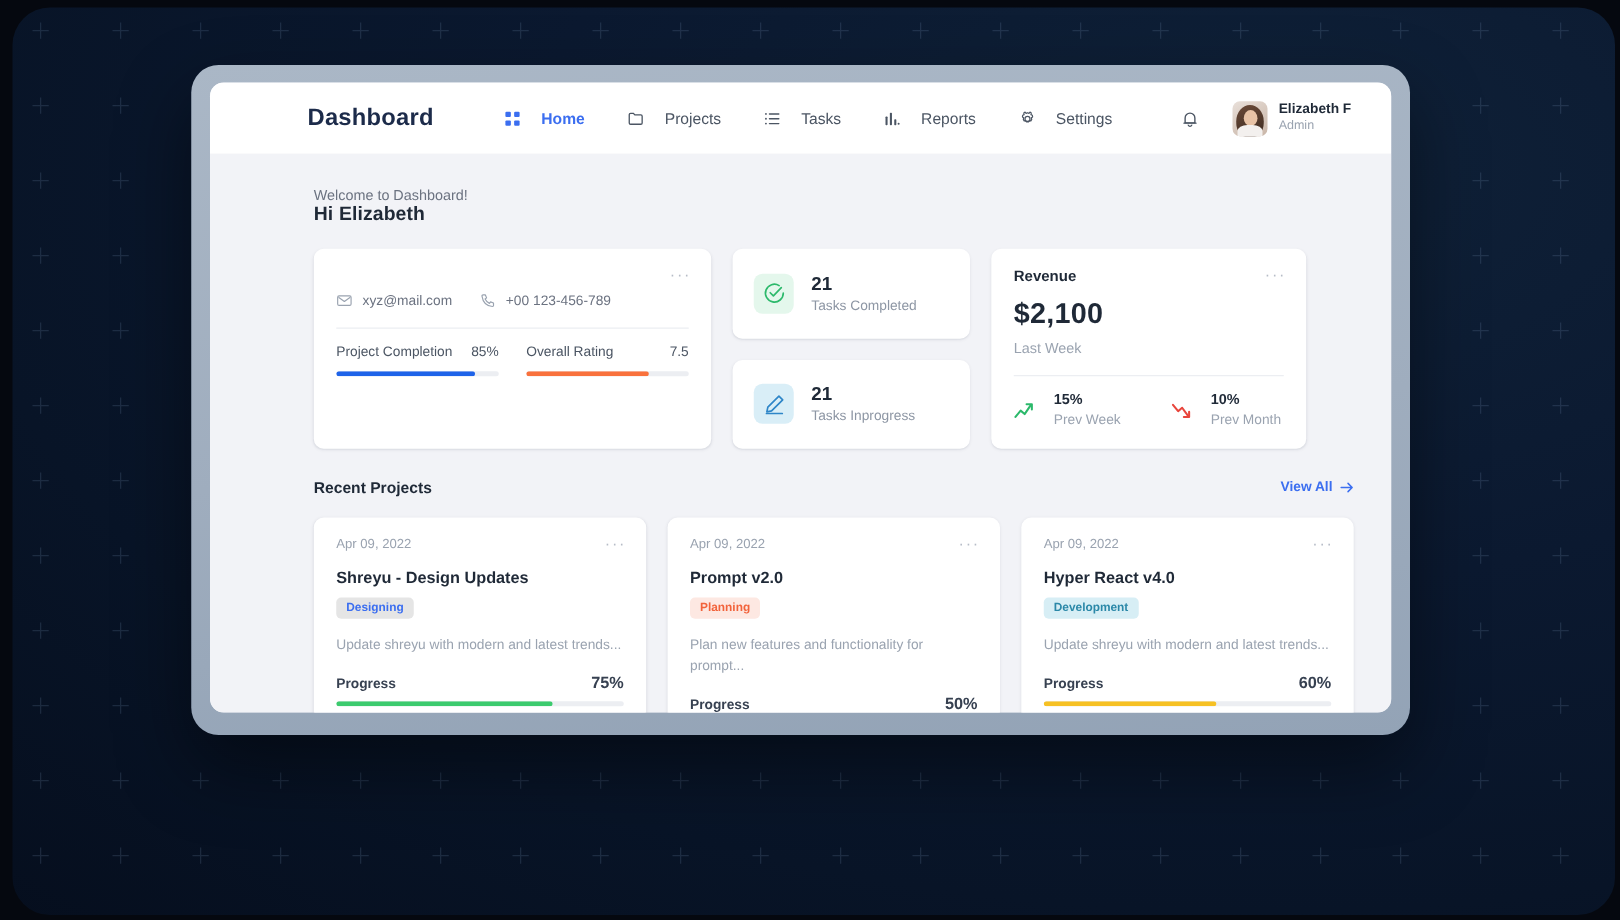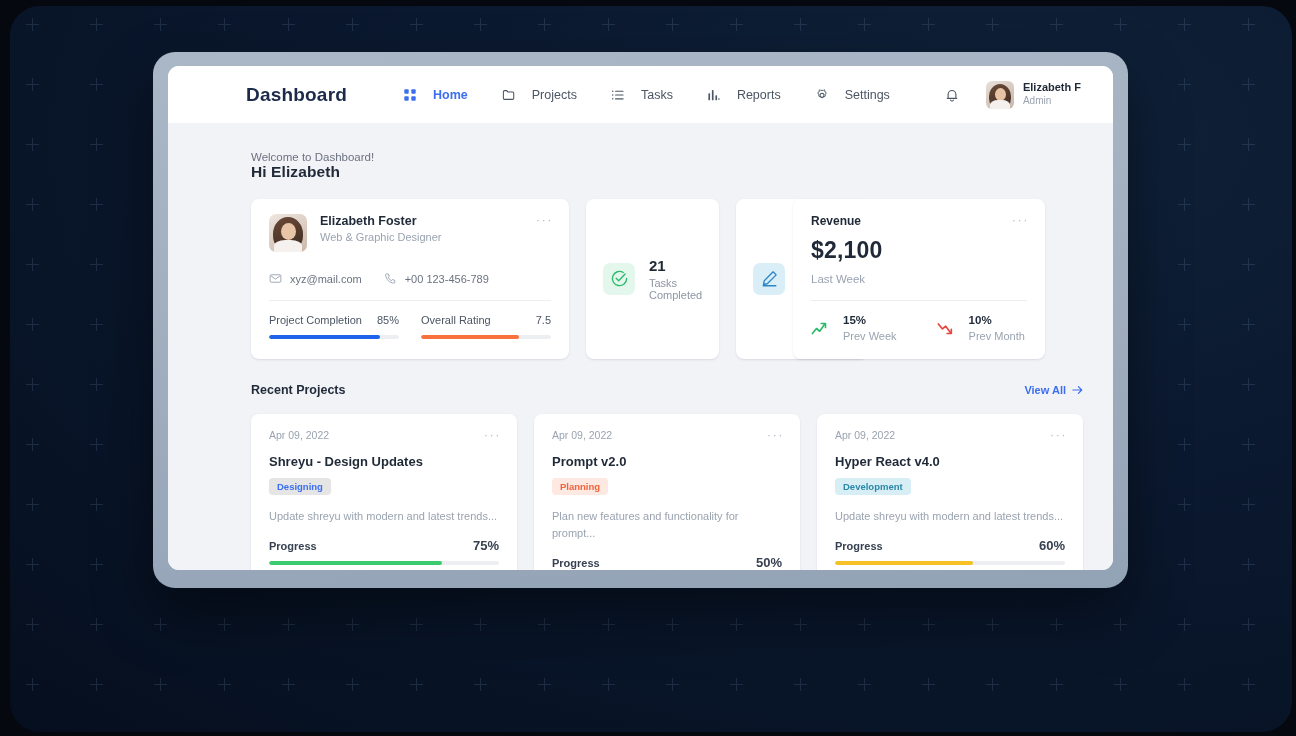--- a/index.html
+++ b/index.html
@@ -139,21 +139,21 @@
   #profile-div { height: 1px; background: #eceef2; margin: 15px 0 13px 0; }
   #metrics { display: flex; gap: 22px; }
   .metric { flex: 1; }
   .metric-top { display: flex; justify-content: space-between; align-items: baseline; }
   .metric-label { font-size: 11px; color: #4b5563; font-weight: 500; }
   .metric-value { font-size: 11px; color: #4b5563; font-weight: 500; margin-left: 8px; }
   .metric-bar { height: 4px; border-radius: 3px; background: #eceef2; margin-top: 9px; overflow: hidden; }
   .metric-fill { height: 100%; border-radius: 3px; }
 
   
-  #stats-col { width: 190px; display: flex; flex-direction: row; gap: 17px; }
+  #stats-col { width: 190px; display: flex; flex-direction: column; gap: 17px; }
   .stat-card { flex: 1; display: flex; align-items: center; gap: 14px; padding: 0 17px; }
   .stat-ico {
     width: 32px; height: 32px; border-radius: 7px; flex: none;
     display: flex; align-items: center; justify-content: center;
   }
   .stat-num { font-size: 15px; font-weight: 700; color: #1f2937; line-height: 1.15; }
   .stat-label { font-size: 11px; color: #8d96a4; margin-top: 3px; }
 
   
   #revenue-card { width: 252px; padding: 15px 18px 16px 18px; position: relative; }
@@ -535,31 +535,20 @@
       <div id="page">
 
         <div id="welcome">Welcome to Dashboard!</div>
         <div id="greet">Hi Elizabeth</div>
 
         <div id="cards-row">
 
           <div id="profile-card" class="card">
             <div class="dots">···</div>
 
-            <div id="profile-head">
-              <div id="profile-pic">
-                <div class="face-hair" style="left:4px;top:3px;width:30px;height:34px;background:linear-gradient(160deg,#6b4a38,#3a2a20);border-radius:50% 50% 45% 45%;"></div>
-                <div class="face-hair" style="left:12px;top:9px;width:15px;height:17px;background:#e9c5a8;border-radius:50%;"></div>
-                <div class="face-hair" style="left:5px;top:26px;width:28px;height:14px;background:#f4f1ef;border-radius:40% 40% 0 0;"></div>
-              </div>
-              <div>
-                <div id="profile-name">Elizabeth Foster</div>
-                <div id="profile-role">Web &amp; Graphic Designer</div>
-              </div>
-            </div>
 
             <div id="contact-row">
               <div class="contact">
                 <svg viewBox="0 0 16 16" fill="none">
                   <rect x="1.4" y="3.4" width="13.2" height="9.2" rx="1.4" stroke="#9aa3b0" stroke-width="1.15"></rect>
                   <path d="M2.2 4.6l5.8 4.2 5.8-4.2" stroke="#9aa3b0" stroke-width="1.15" stroke-linejoin="round"></path>
                 </svg>
                 <span>xyz@mail.com</span>
               </div>
               <div class="contact">

